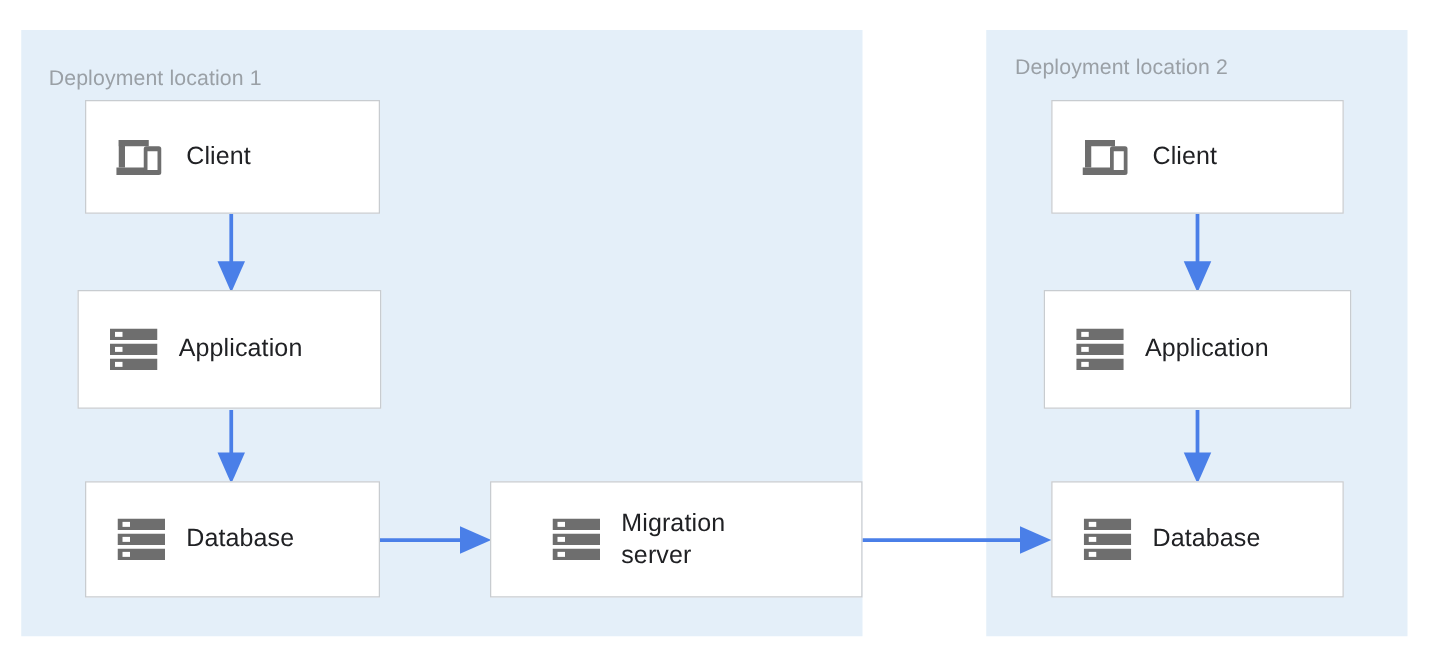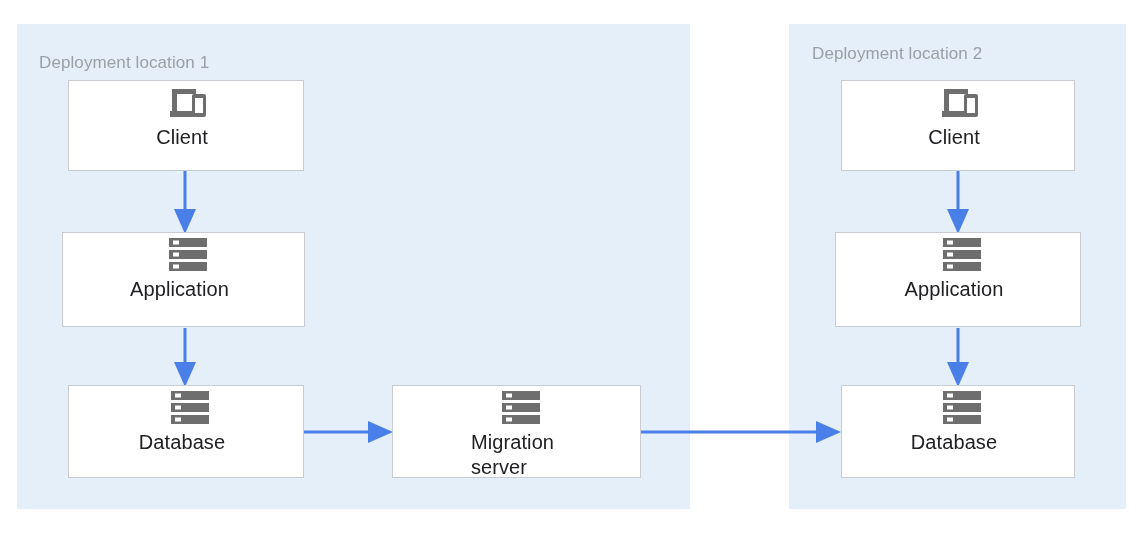--- a/index.html
+++ b/index.html
@@ -34,21 +34,21 @@
     line-height: 20px;
   }
 
   
   .node {
     position: absolute;
     background: #ffffff;
     border: 1px solid #c8ccd0;
     box-sizing: border-box;
     display: flex;
-    flex-direction: column;
+    flex-direction: row;
     align-items: center;
     justify-content: flex-start;
   }
   .node-icon {
     flex: 0 0 auto;
     width: 44px;
     height: 44px;
     margin-left: 22px;
     margin-right: 14px;
     display: flex;
@@ -142,21 +142,21 @@
         <rect x="4" y="3.5" width="6" height="4" fill="#ffffff"></rect>
         <rect x="0" y="13" width="38" height="9"></rect>
         <rect x="4" y="15.5" width="6" height="4" fill="#ffffff"></rect>
         <rect x="0" y="25" width="38" height="9"></rect>
         <rect x="4" y="27.5" width="6" height="4" fill="#ffffff"></rect>
       </svg>
     </span>
     <span class="node-label">Database</span>
   </div>
 
-  <div class="node" style="left:392px; top:385px; width:249px; height:93px;">
+  <div class="node" style="left:392px; top:385px; width:298px; height:93px;padding-left:24px;">
     <span class="node-icon">
       <svg width="38" height="36" viewBox="0 0 38 36" fill="#6e6e6e">
         <rect x="0" y="1" width="38" height="9"></rect>
         <rect x="4" y="3.5" width="6" height="4" fill="#ffffff"></rect>
         <rect x="0" y="13" width="38" height="9"></rect>
         <rect x="4" y="15.5" width="6" height="4" fill="#ffffff"></rect>
         <rect x="0" y="25" width="38" height="9"></rect>
         <rect x="4" y="27.5" width="6" height="4" fill="#ffffff"></rect>
       </svg>
     </span>

